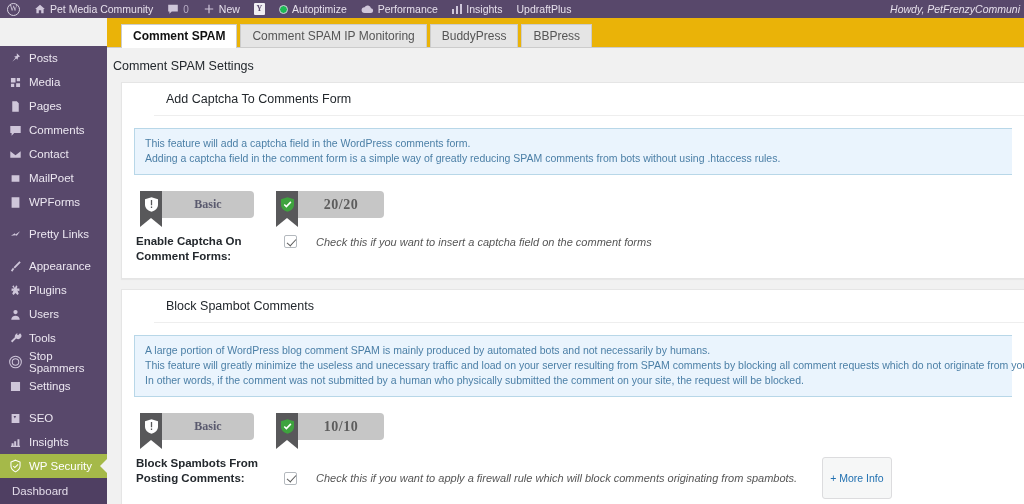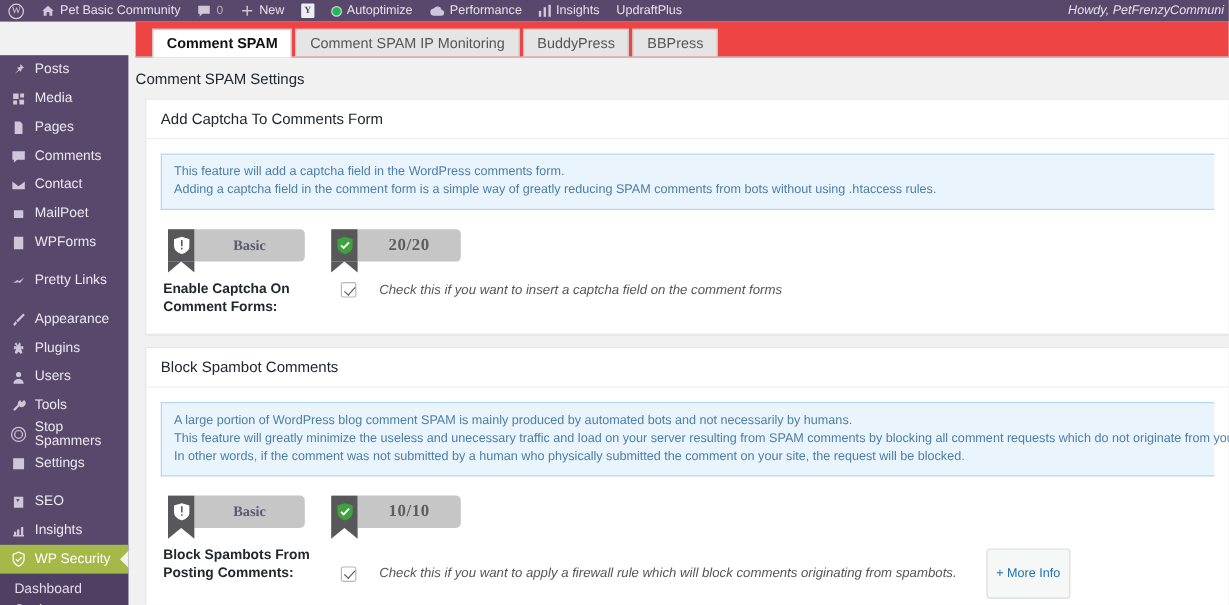--- a/index.html
+++ b/index.html
@@ -126,22 +126,21 @@
     background: #f1f1f1;
     overflow: hidden;
   }
 
   
   .tabs {
     display: flex; align-items: flex-end;
     height: 30px;
     padding: 8px 0 0 14px;
     border-bottom: 1px solid #ccc;
-    background: #ef4444;
-    margin-left: 6px;
+    background: #eab308;
   }
   .tab {
     height: 23px;
     line-height: 22px;
     padding: 0 11px;
     font-size: 12px;
     color: #555;
     background: #e5e5e5;
     border: 1px solid #ccc;
     border-bottom: none;
@@ -173,20 +172,21 @@
     border: 1px solid #e5e5e5;
     border-right: none;
     margin-left: 14px;
     box-shadow: 0 1px 1px rgba(0,0,0,.04);
   }
   .panel-hd {
     font-size: 12.5px;
     color: #23282d;
     padding: 9px 4px 9px 12px;
     border-bottom: 1px solid #eee;
+    margin-left: 32px;
   }
   .panel-bd { padding: 12px 12px 14px 12px; }
 
   .notice {
     background: #eaf4fd;
     border: 1px solid #b8d7e8;
     border-right: none;
     padding: 7px 10px 8px 10px;
     margin-bottom: 14px;
   }
@@ -290,21 +290,21 @@
 <body>
 
 <div id="adminbar">
   <a class="ab-item">
     <span class="wp-logo-ico"></span>
   </a>
   <a class="ab-item">
     <svg class="ico" width="12" height="12" viewBox="0 0 20 20">
         <path d="M10 3L2 10h2v7h4v-5h4v5h4v-7h2z"></path>
       </svg>
-    <span class="lbl">Pet Basic Community</span>
+    <span class="lbl">Pet Media Community</span>
   </a>
   <a class="ab-item">
     <svg class="ico" width="12" height="12" viewBox="0 0 20 20">
         <path d="M2 3h16v11H8l-4 4v-4H2z"></path>
       </svg>
     <span class="cnt">0</span>
   </a>
   <a class="ab-item">
     <svg class="ico" width="12" height="12" viewBox="0 0 20 20">
         <path d="M9 3h2v6h6v2h-6v6H9v-6H3V9h6z"></path>

